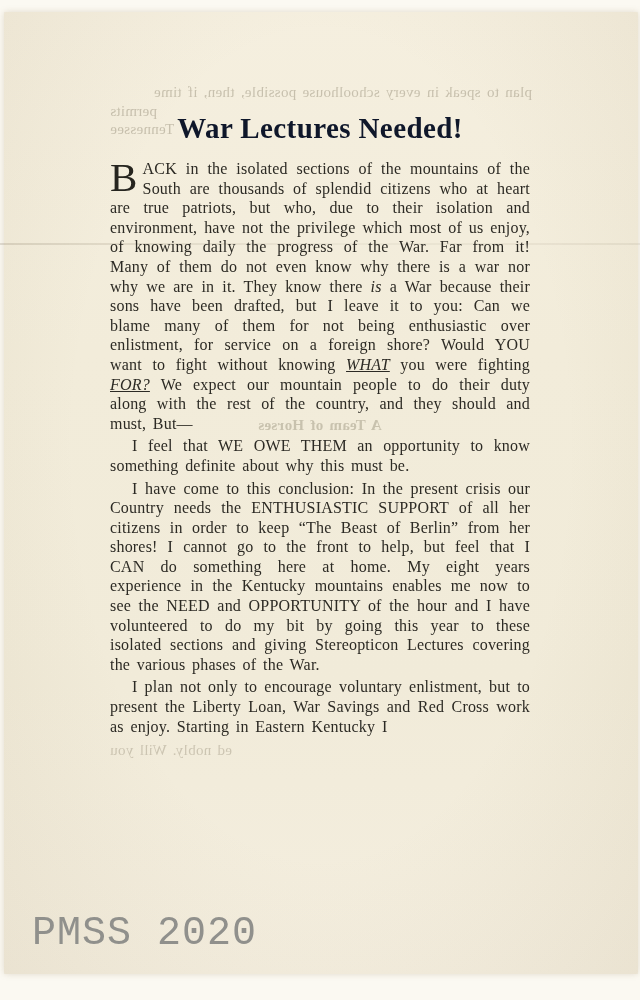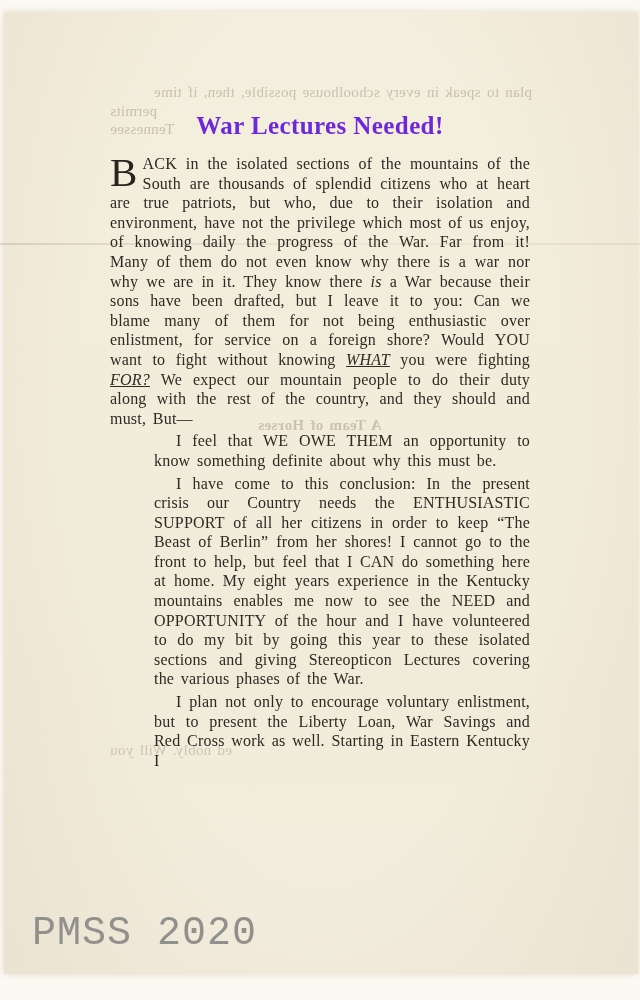--- a/index.html
+++ b/index.html
@@ -45,36 +45,35 @@
   .content {
     position: absolute;
     left: 110px;
     width: 420px;
     top: 112px;
     color: #2c2a24;
   }
   .title {
     margin: 0 0 14px 0;
     text-align: center;
-    font-size: 25px;
+    font-size: 29px;
     font-weight: bold;
     letter-spacing: 0.4px;
-    color: #6d28d9;
+    color: #0f172a;
   }
   .content p {
     margin: 0 0 3px 0;
     font-size: 16px;
     line-height: 19.6px;
     text-align: justify;
     letter-spacing: 0.2px;
     word-spacing: 2.5px;
   }
   .content p.indent {
     text-indent: 22px;
-    margin-left: 44px;
   }
   .dropcap {
     float: left;
     font-size: 41px;
     line-height: 32px;
     padding: 2px 5px 0 0;
     color: #26251f;
   }
   .caps-italic {
     font-style: italic;
@@ -128,16 +127,16 @@
 
 <div class="content">
   <h1 class="title">War Lectures Needed!</h1>
 
   <p>
     <span class="dropcap">B</span><span>ACK in the isolated sections of the mountains of the South are thousands of splendid citizens who at heart are true patriots, but who, due to their isolation and environment, have not the privilege which most of us enjoy, of knowing daily the progress of the War. Far from it! Many of them do not even know why there is a war nor why we are in it. They know there </span><i>is</i><span> a War because their sons have been drafted, but I leave it to you: Can we blame many of them for not being enthusiastic over enlistment, for service on a foreign shore? Would YOU want to fight without knowing </span><i class="caps-italic">WHAT</i><span> you were fighting </span><i class="caps-italic">FOR?</i><span> We expect our mountain people to do their duty along with the rest of the country, and they should and must, But—</span>
   </p>
 
   <p class="indent">I feel that WE OWE THEM an opportunity to know something definite about why this must be.</p>
   <p class="indent">I have come to this conclusion: In the present crisis our Country needs the ENTHUSIASTIC SUPPORT of all her citizens in order to keep “The Beast of Berlin” from her shores! I cannot go to the front to help, but feel that I CAN do something here at home. My eight years experience in the Kentucky mountains enables me now to see the NEED and OPPORTUNITY of the hour and I have volunteered to do my bit by going this year to these isolated sections and giving Stereopticon Lectures covering the various phases of the War.</p>
-  <p class="indent">I plan not only to encourage voluntary enlistment, but to present the Liberty Loan, War Savings and Red Cross work as well. Starting in Eastern Kentucky I</p>
+  <p class="indent">I plan not only to encourage voluntary enlistment, but to present the Liberty Loan, War Savings and Red Cross work as enjoy. Starting in Eastern Kentucky I</p>
 </div>
 
 <div class="watermark">PMSS 2020</div>
 
 </body></html>

